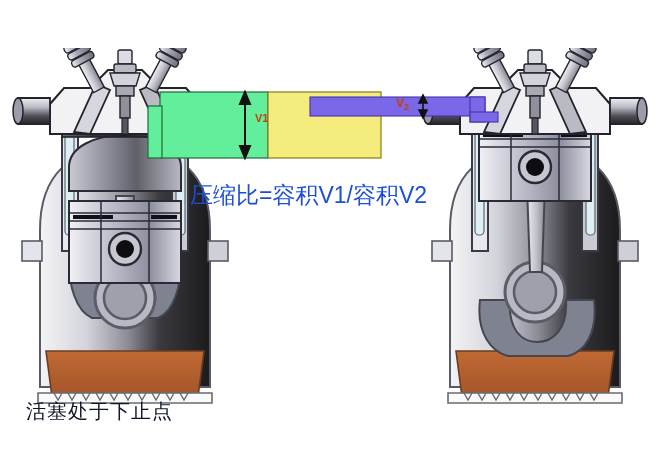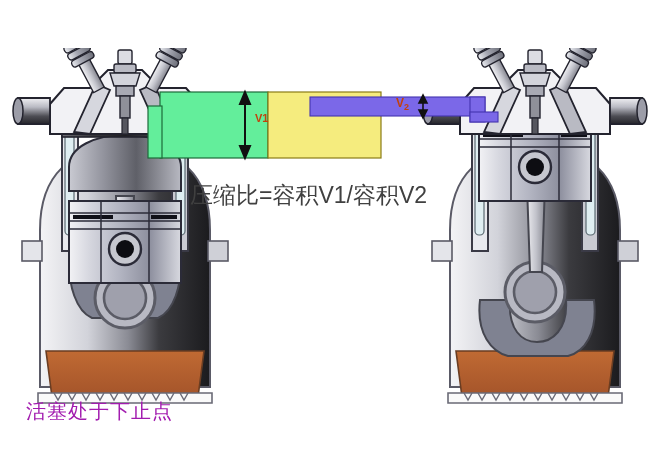--- a/index.html
+++ b/index.html
@@ -1,23 +1,23 @@
 <!DOCTYPE html>
 <html><head>
 <meta charset="utf-8">
 <style>
   html,body{margin:0;padding:0;background:#ffffff;}
   body{width:660px;height:454px;overflow:hidden;
        font-family:"Liberation Sans","DejaVu Sans",sans-serif;}
   #stage{position:relative;width:660px;height:454px;background:#fff;}
   .lyr{position:absolute;top:0;left:0;width:660px;height:454px;}
-  .cap{position:absolute;color:#a21caf;font-size:20px;letter-spacing:1px;white-space:nowrap;}
+  .cap{position:absolute;color:#0f172a;font-size:20px;letter-spacing:1px;white-space:nowrap;}
   #cap-left{left:26px;top:398px;}
   #cap-right{left:446px;top:398px;}
-  #formula{position:absolute;left:190px;top:180px;font-size:23px;color:#404040;white-space:nowrap;}
+  #formula{position:absolute;left:190px;top:180px;font-size:23px;color:#1d4ed8;white-space:nowrap;}
   .vlab{position:absolute;font-weight:bold;color:#c2410c;}
   #v1lab{left:255px;top:112px;font-size:11px;}
   #v2lab{left:396px;top:96px;font-size:12px;}
   #v2lab sub{font-size:9px;}
 </style>
 </head>
 <body>
 
 <div id="stage">
 

